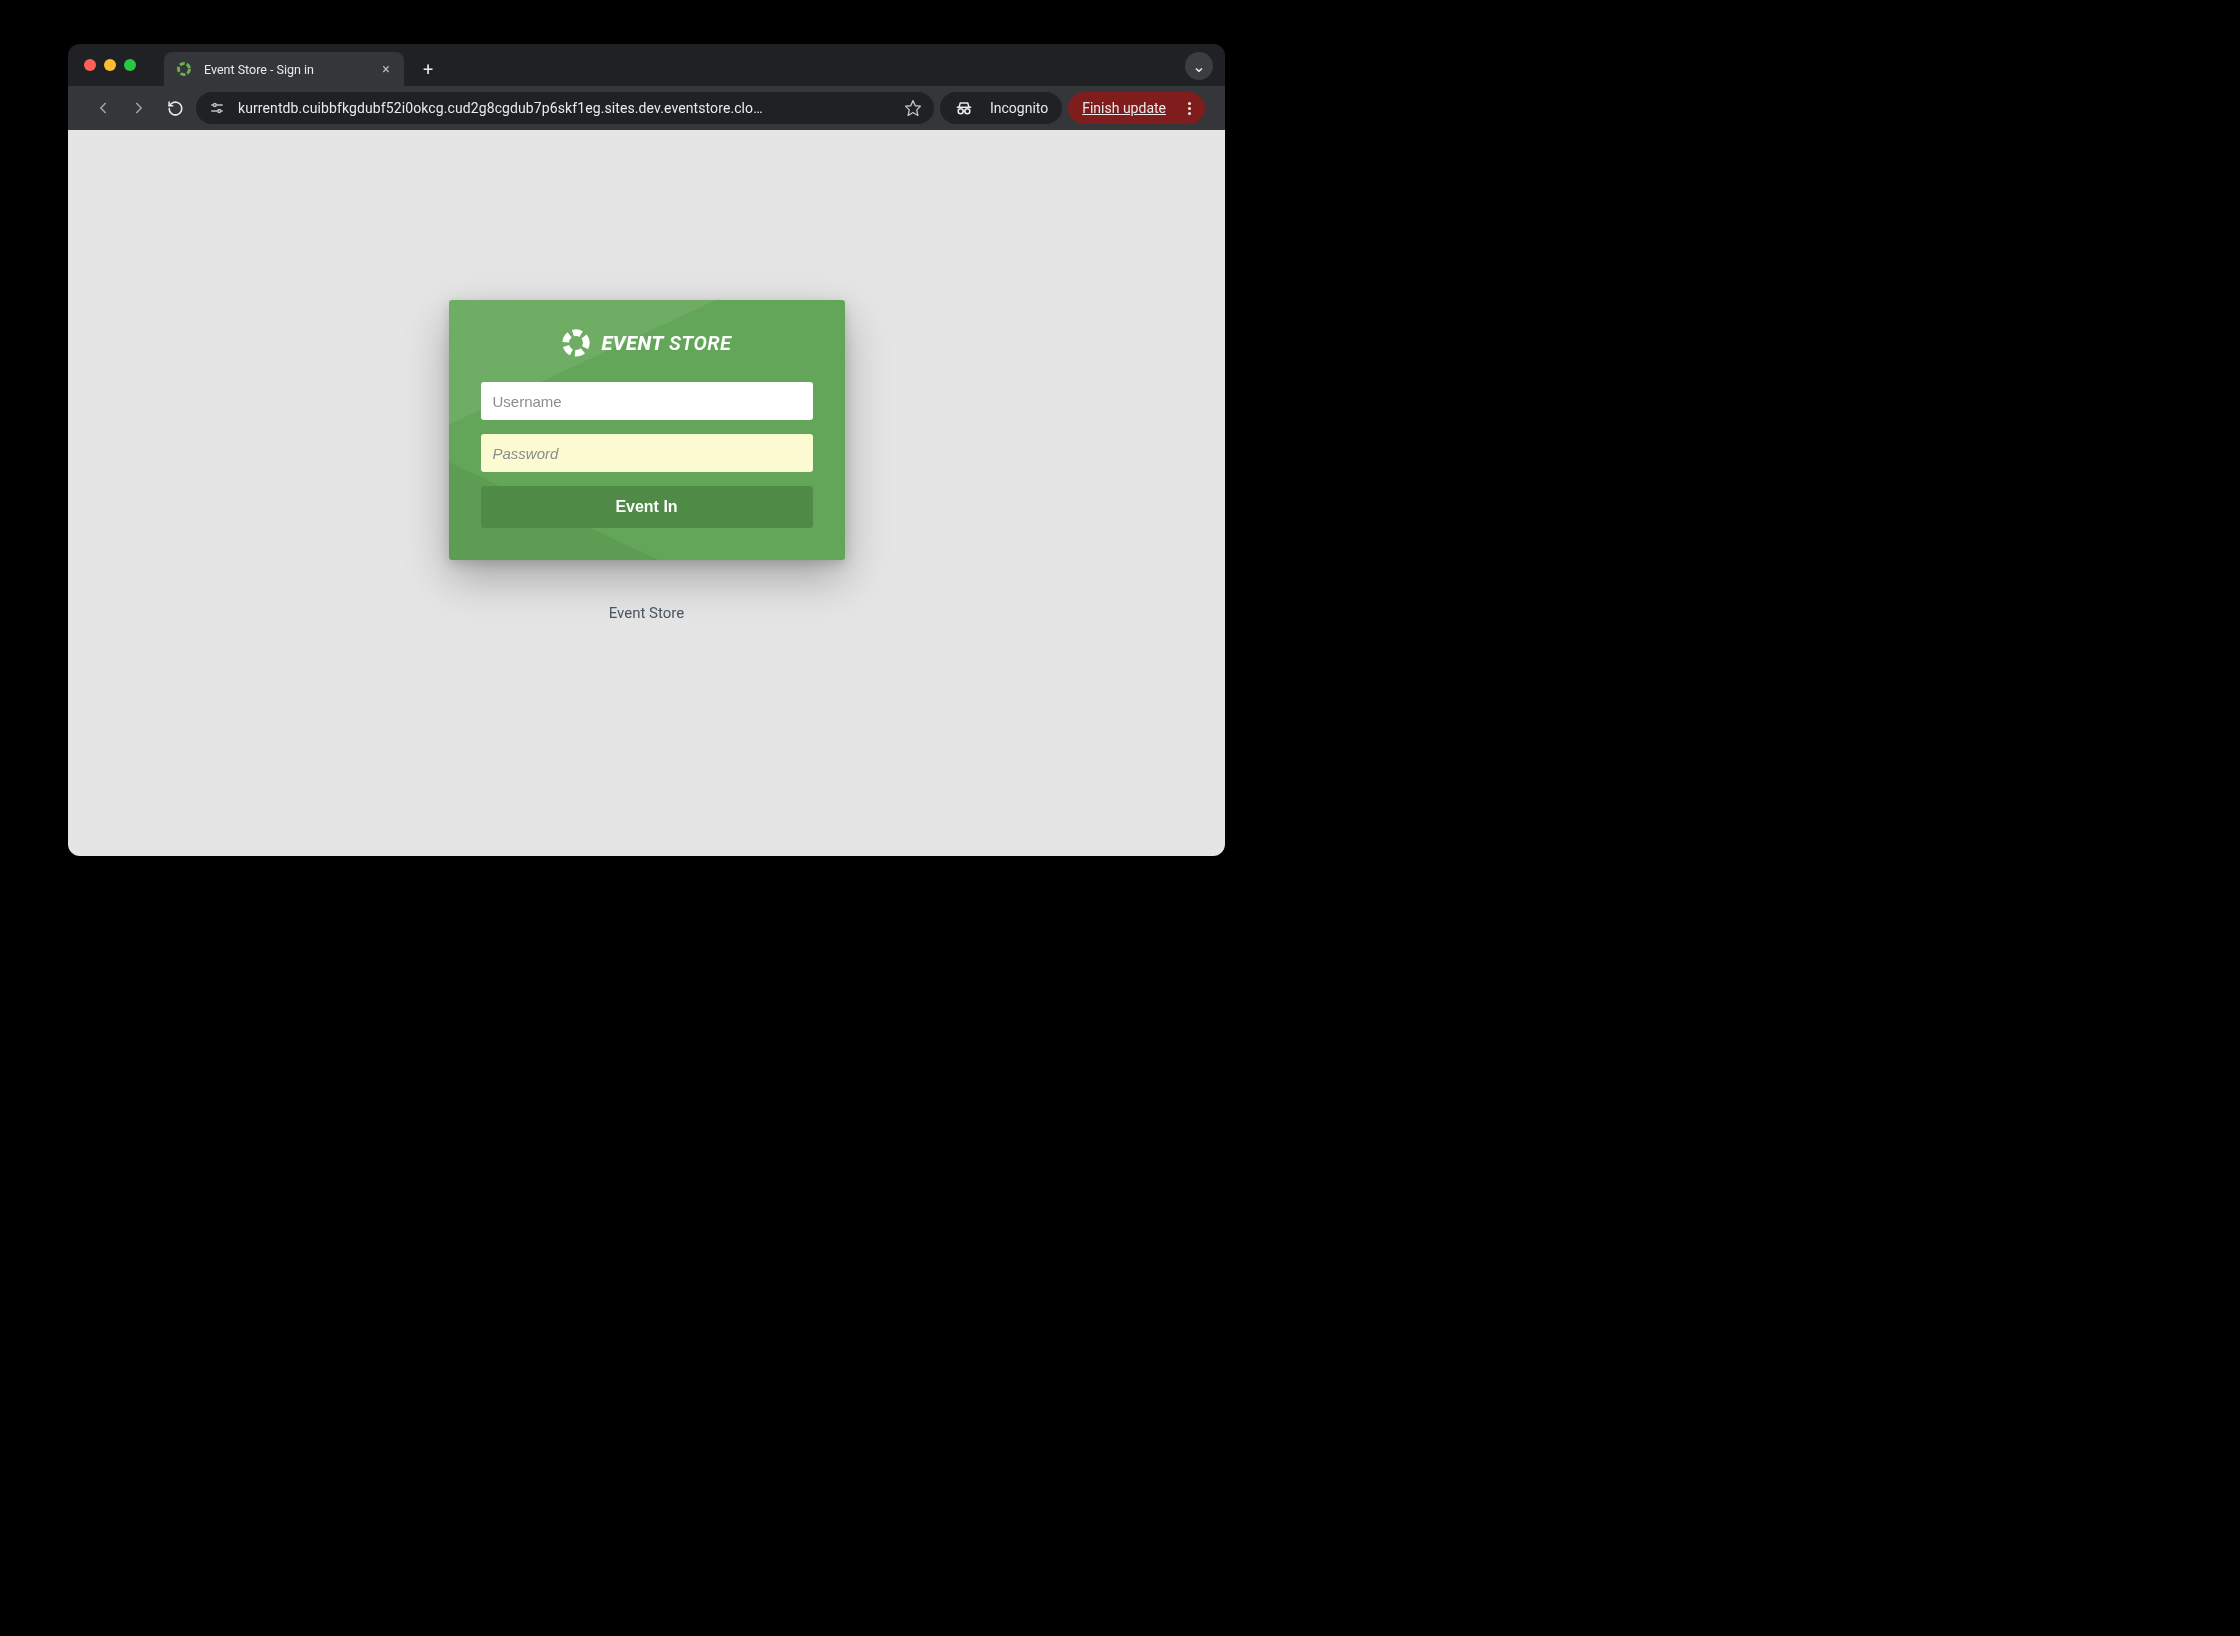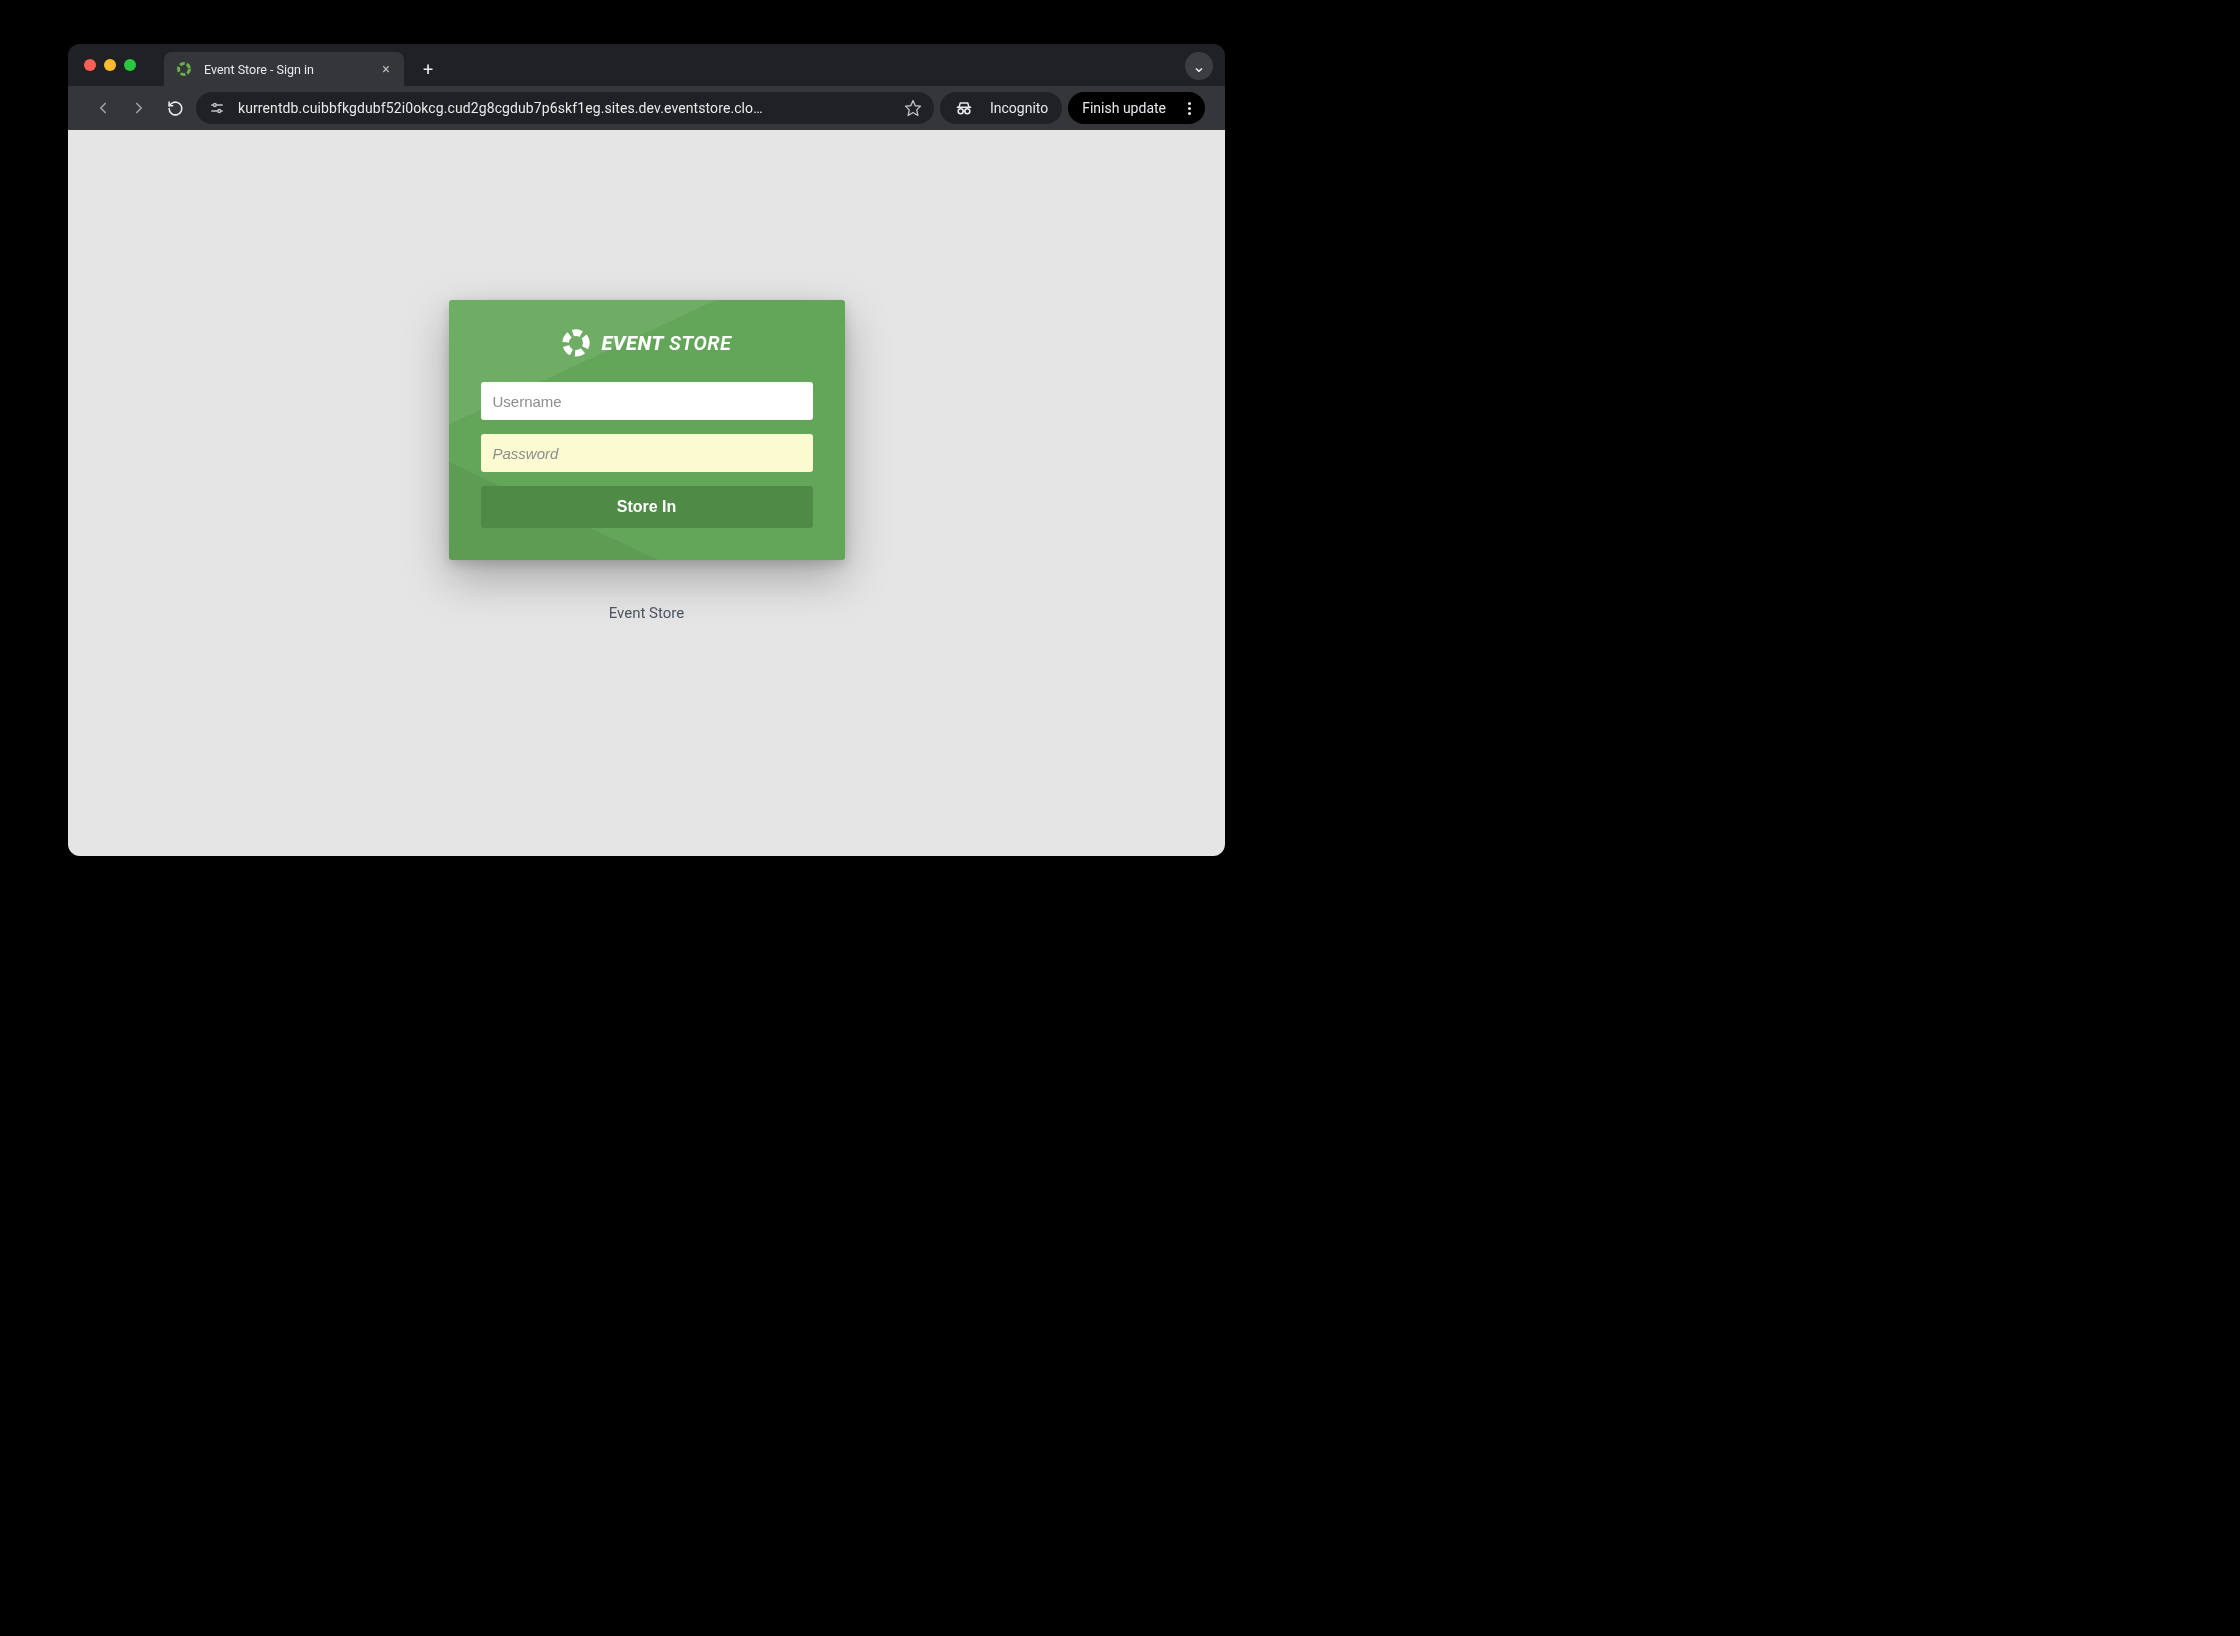--- a/index.html
+++ b/index.html
@@ -127,21 +127,21 @@
 
     .pill {
       height: 32px;
       border-radius: 16px;
       display: flex; align-items: center;
       padding: 0 14px;
       color: #e8eaed; font-size: 14px; gap: 16px;
       cursor: pointer;
     }
     .pill.incognito { background: #202124; }
-    .pill.update { background: #000000; }
+    .pill.update { background: #7f1d1d; text-decoration: underline; }
     .dots { display: inline-flex; flex-direction: column; gap: 2px; margin-left: 6px; }
     .dots span { width: 3px; height: 3px; border-radius: 50%; background: #e8eaed; }
 
     
     .viewport {
       background: #e5e5e5;
       width: 100%;
       height: calc(100% - 86px);
       position: relative;
     }
@@ -307,19 +307,19 @@
         <span class="logo-text">
           <span>EVENT</span>
           <span class="logo-sub">STORE</span>
         </span>
       </div>
 
       <input class="form-input username" type="text" placeholder="Username" style="">
 
       <input class="form-input password" type="password" placeholder="Password" style="">
 
-      <button class="signin-btn">Store In</button>
+      <button class="signin-btn">Event In</button>
     </div>
 
     <a class="footer-link" href="#">Event Store</a>
 
   </div>
 </div>
 
 </body></html>

